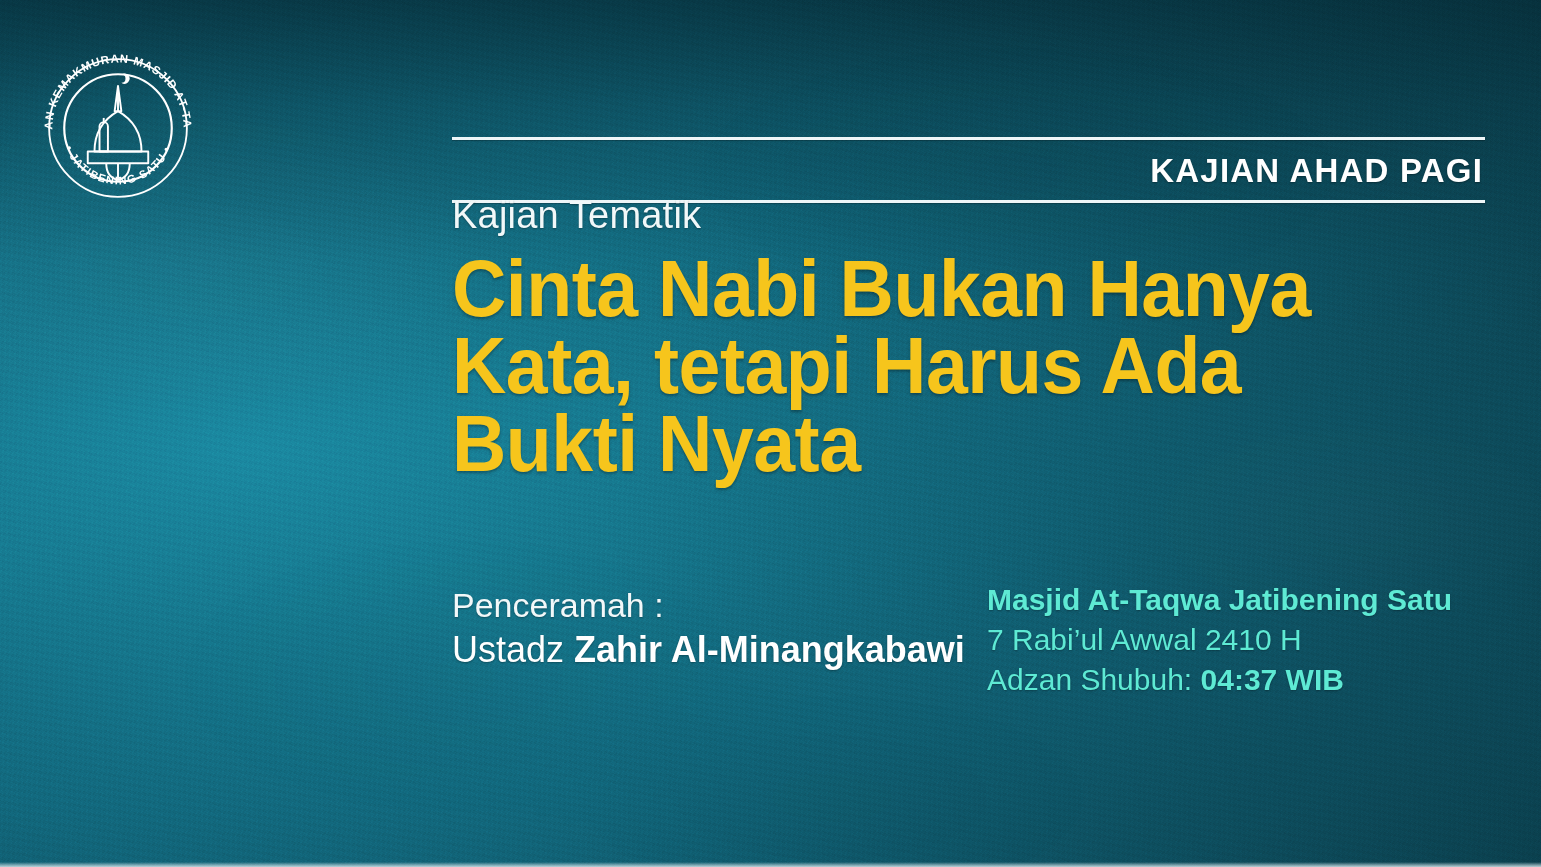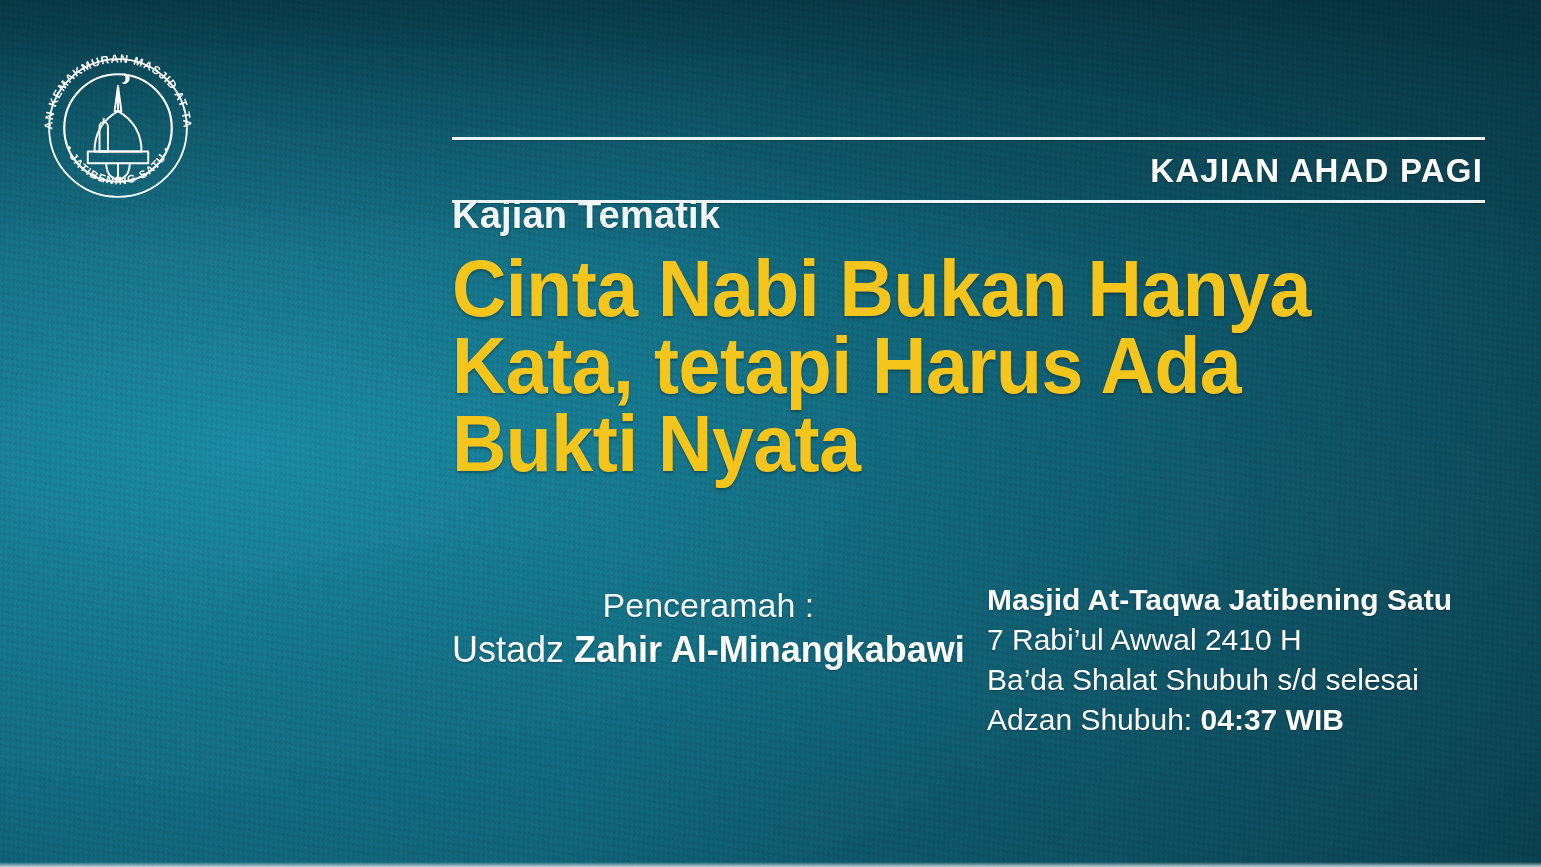--- a/index.html
+++ b/index.html
@@ -110,21 +110,21 @@
   
   .content {
     position: absolute;
     left: 452px;
     top: 196px;
     width: 1035px;
   }
   .kicker {
     color: #f2f8f9;
     font-size: 38px;
-    font-weight: bold;
+    font-weight: normal;
     line-height: 1.05;
     letter-spacing: 0.2px;
     text-shadow: 0 1px 2px rgba(0,0,0,0.3);
   }
   .title {
     margin-top: 14px;
     color: #f6c51c;
     font-size: 80px;
     font-weight: bold;
     line-height: 0.97;
@@ -140,21 +140,20 @@
     position: absolute;
     left: 452px;
     top: 580px;
     width: 1035px;
     display: flex;
     justify-content: space-between;
     align-items: flex-start;
   }
   .speaker {
     padding-top: 4px;
-    text-align: center;
   }
   .speaker-label {
     color: #f2f8f9;
     font-size: 34px;
     line-height: 1.28;
     text-shadow: 0 1px 2px rgba(0,0,0,0.3);
   }
   .speaker-name {
     color: #ffffff;
     font-size: 36px;
@@ -163,21 +162,21 @@
     white-space: nowrap;
   }
   .speaker-name b { font-weight: bold; }
   .speaker-name span.pre { font-weight: normal; }
 
   .details {
     text-align: left;
     width: 500px;
   }
   .details .dline {
-    color: #ffffff;
+    color: #5eead4;
     font-size: 30px;
     line-height: 1.33;
     text-shadow: 0 1px 2px rgba(0,0,0,0.3);
     white-space: nowrap;
   }
   .details .dline.strong { font-weight: bold; font-size: 30px; }
   .details .dline b { font-weight: bold; }
 </style>
 </head>
 <body>
@@ -246,19 +245,18 @@
   <div class="lower">
 
     <div class="speaker">
       <div class="speaker-label">Penceramah :</div>
       <div class="speaker-name"><span class="pre">Ustadz </span><b>Zahir Al-Minangkabawi</b></div>
     </div>
 
     <div class="details">
       <div class="dline strong">Masjid At-Taqwa Jatibening Satu</div>
       <div class="dline">7 Rabi’ul Awwal 2410 H</div>
-      <div class="dline">Ba’da Shalat Shubuh s/d selesai</div>
       <div class="dline"><span>Adzan Shubuh: </span><b>04:37 WIB</b></div>
     </div>
 
   </div>
 
 </div>
 
 </body></html>

